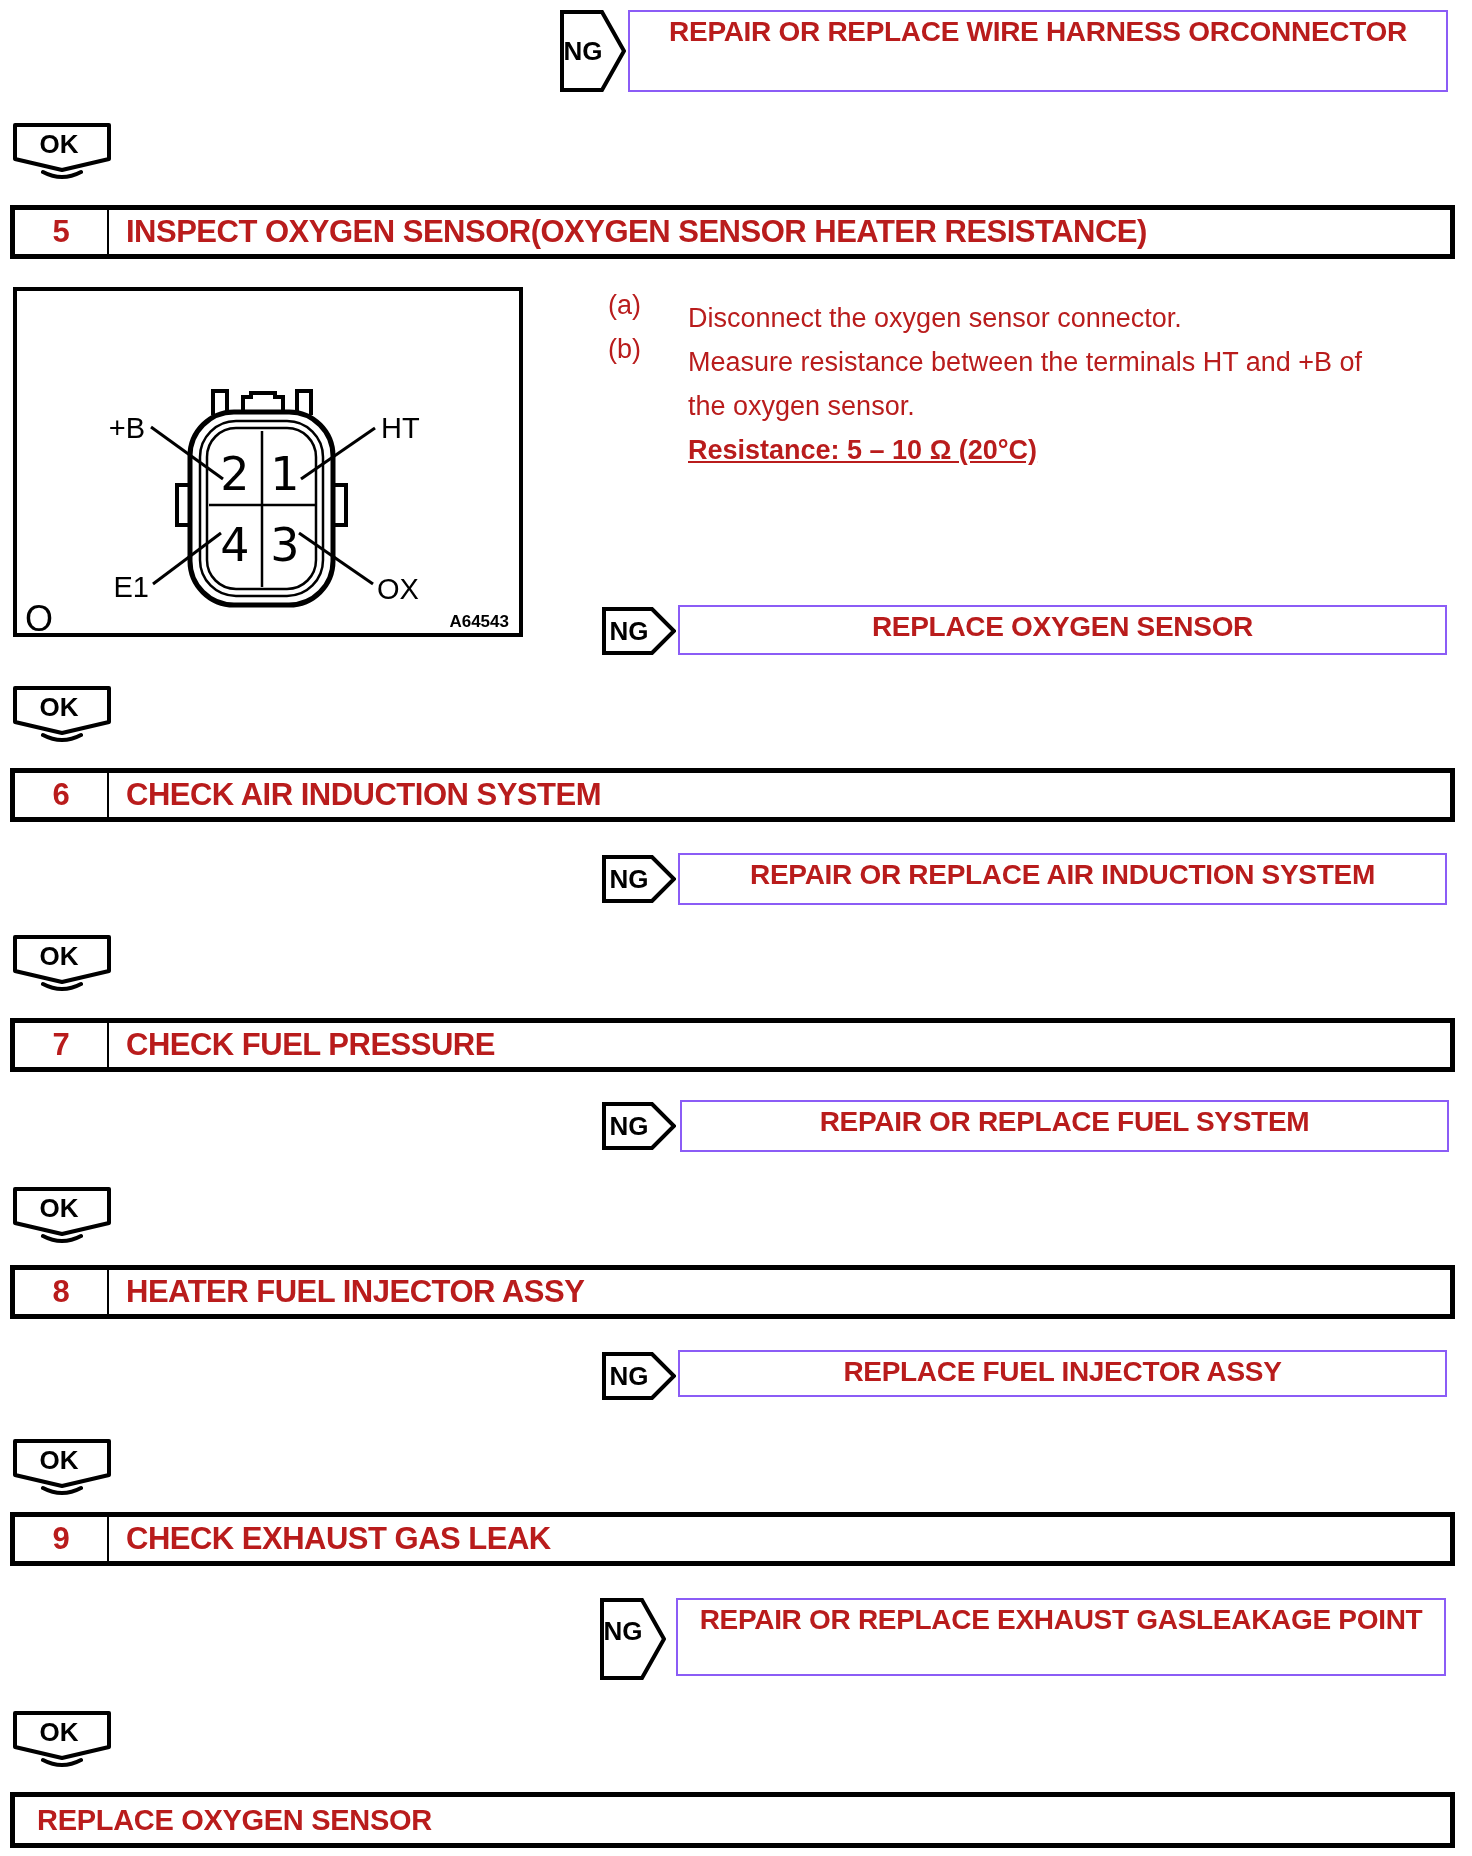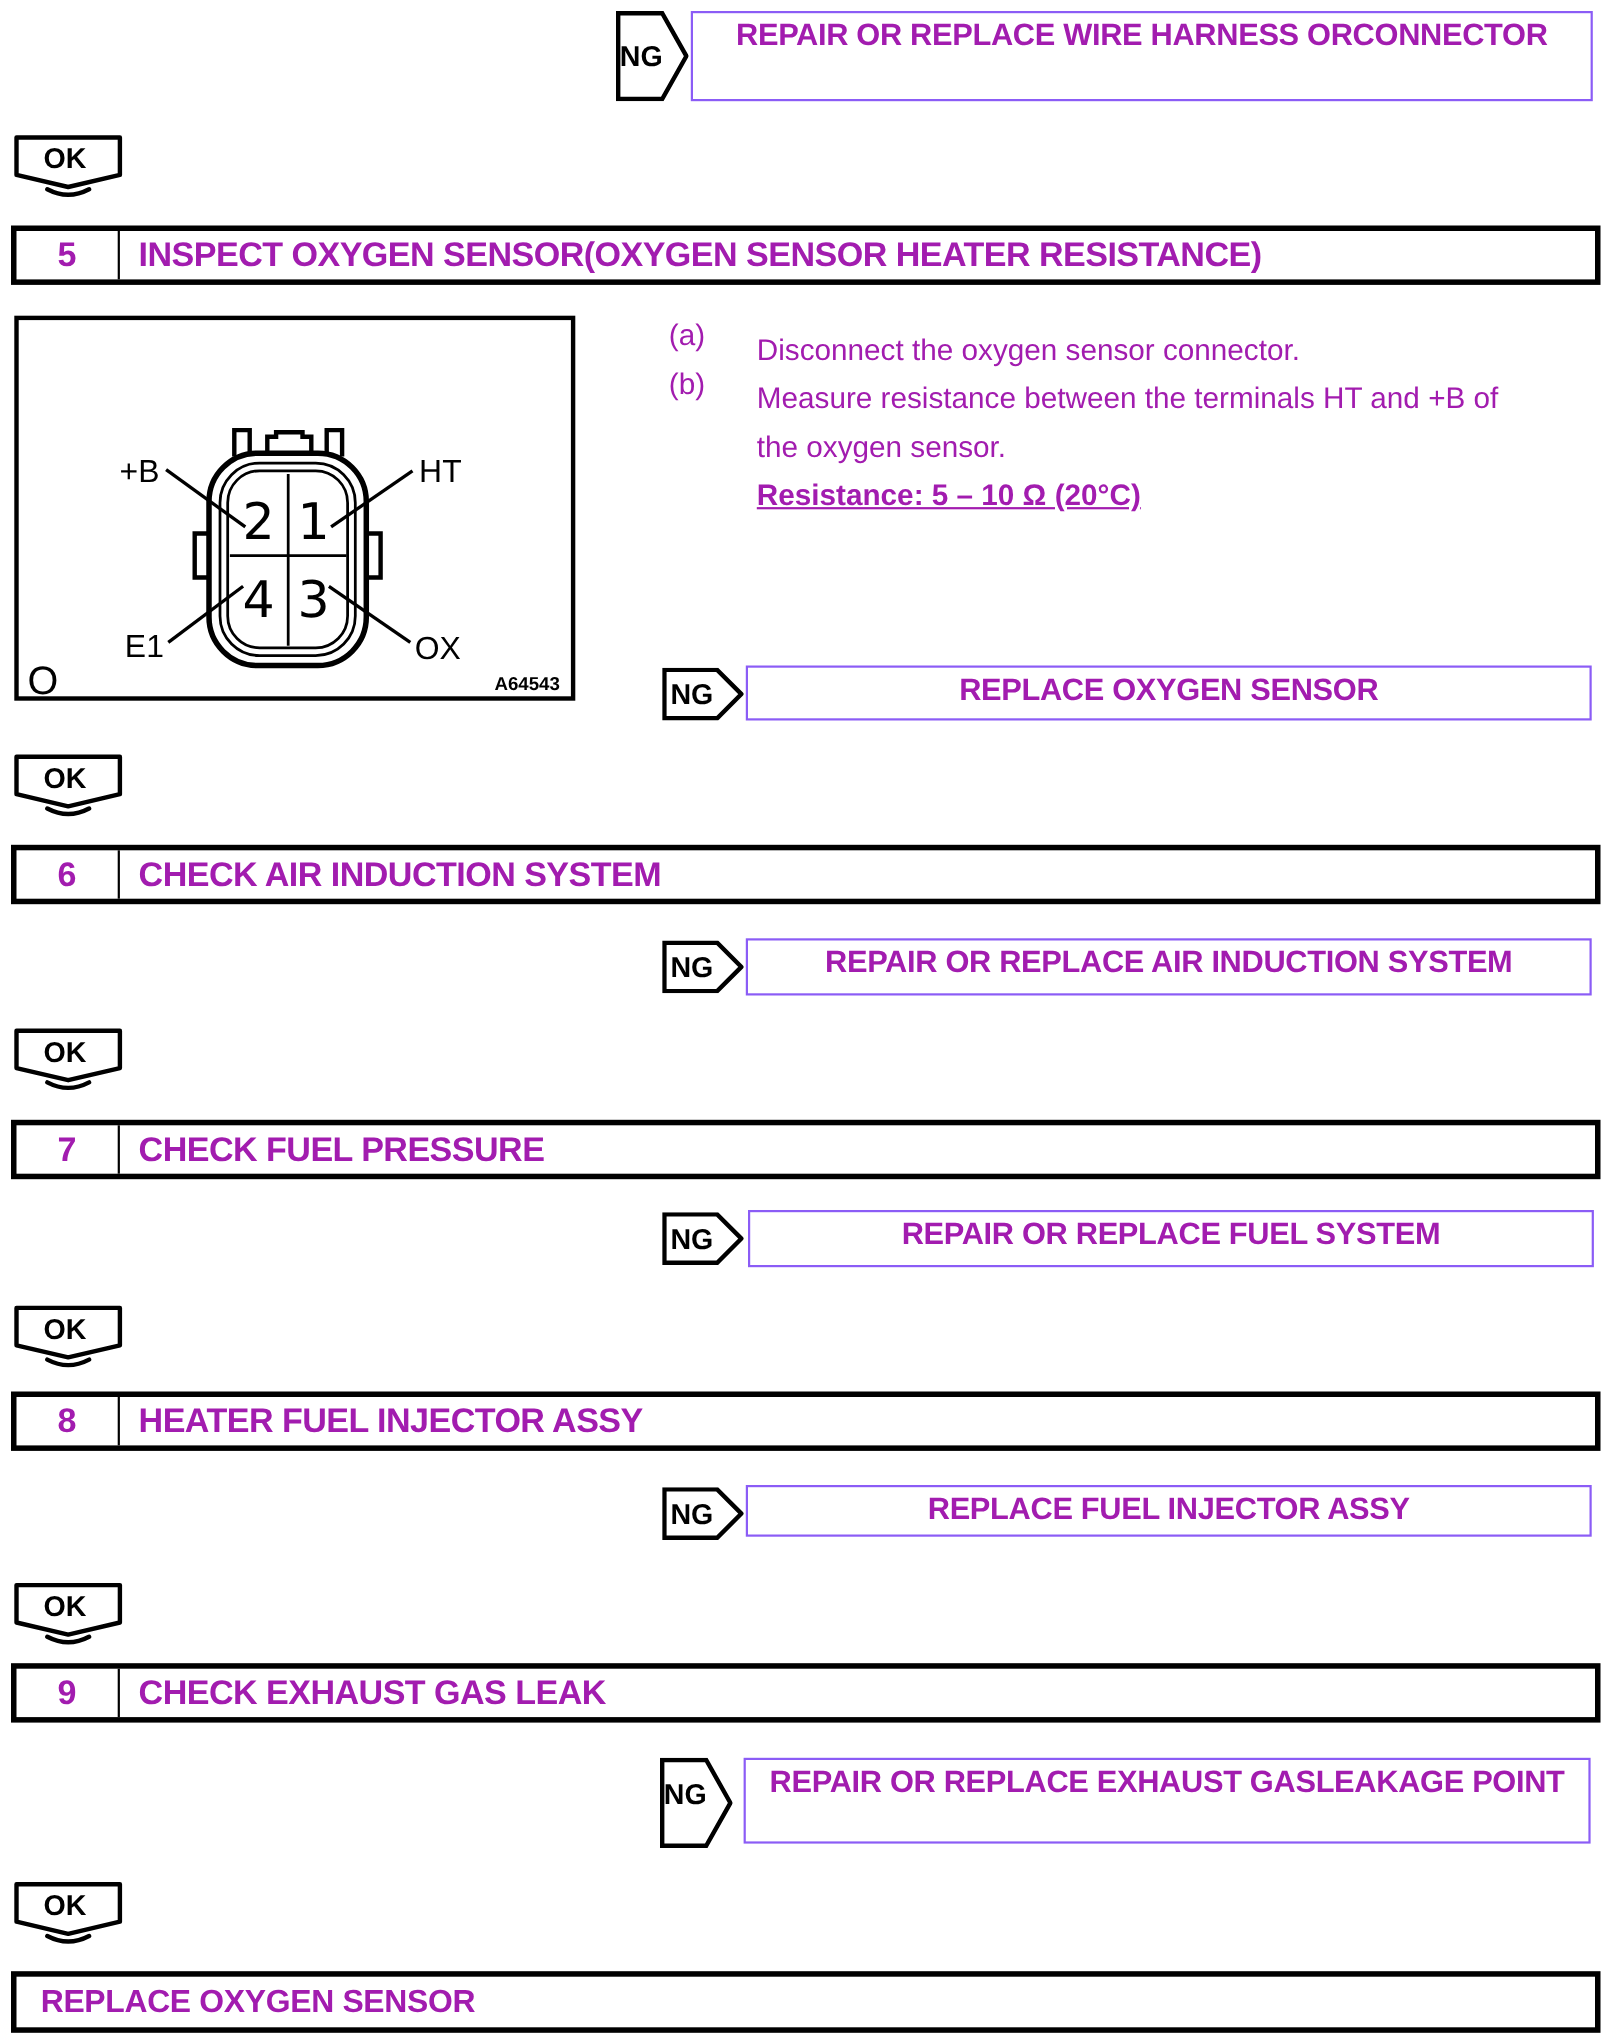--- a/index.html
+++ b/index.html
@@ -1,17 +1,17 @@
 <!DOCTYPE html>
 <html><head>
 <meta charset="utf-8">
 <style>
   html,body{margin:0;padding:0;background:#fff;}
   .page{position:relative;width:1472px;height:1856px;background:#ffffff;
-        font-family:"Liberation Sans",sans-serif;color:#a21caf;overflow:hidden;}
+        font-family:"Liberation Sans",sans-serif;color:#b91c1c;overflow:hidden;}
 
   
   .ng-pent{position:absolute;}
   .ng-pent path{fill:#ffffff;stroke:#000;stroke-width:4;stroke-linejoin:miter;}
   .ng-pent text{font-family:"Liberation Sans",sans-serif;font-weight:700;font-size:26px;fill:#000;text-anchor:middle;}
 
   
   .okbox{position:absolute;}
   .okbox .shape{fill:#ffffff;stroke:#000;stroke-width:4;stroke-linejoin:round;}
   .okbox .tail{fill:none;stroke:#000;stroke-width:4;stroke-linecap:round;}

